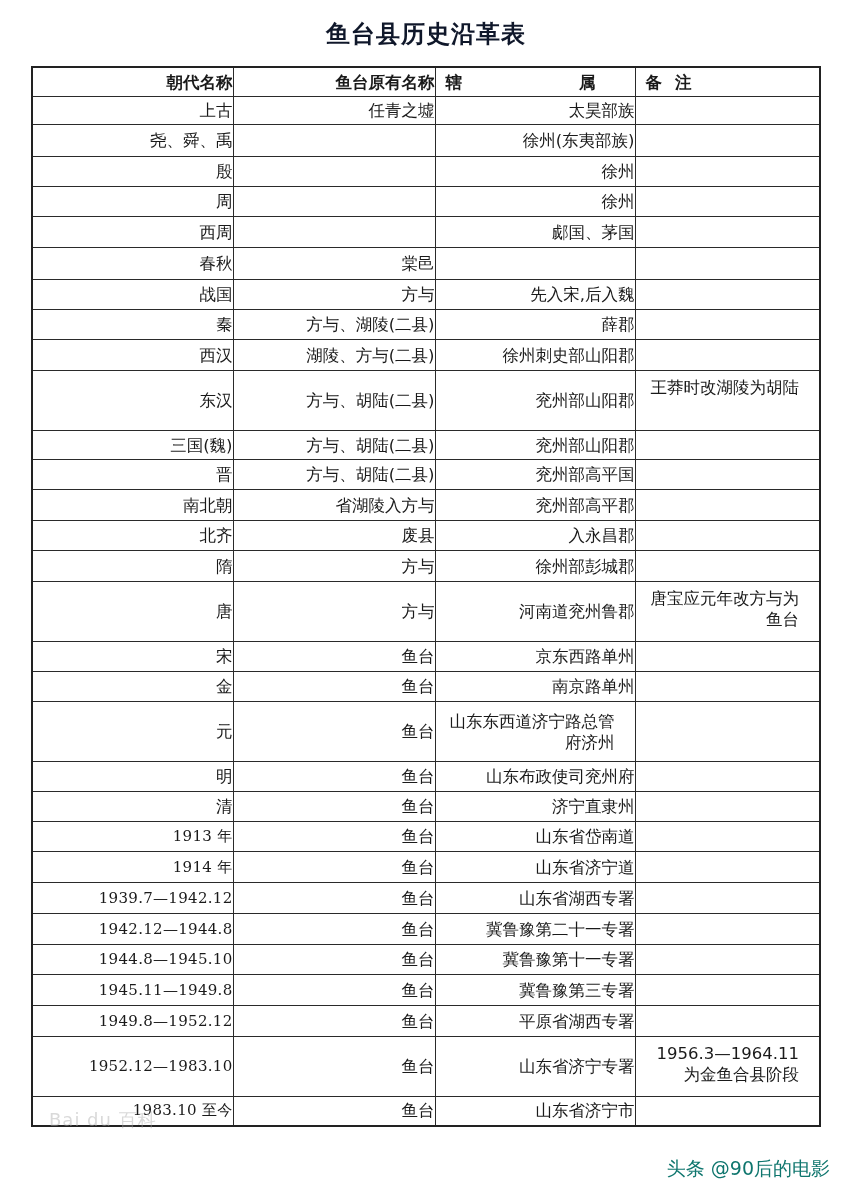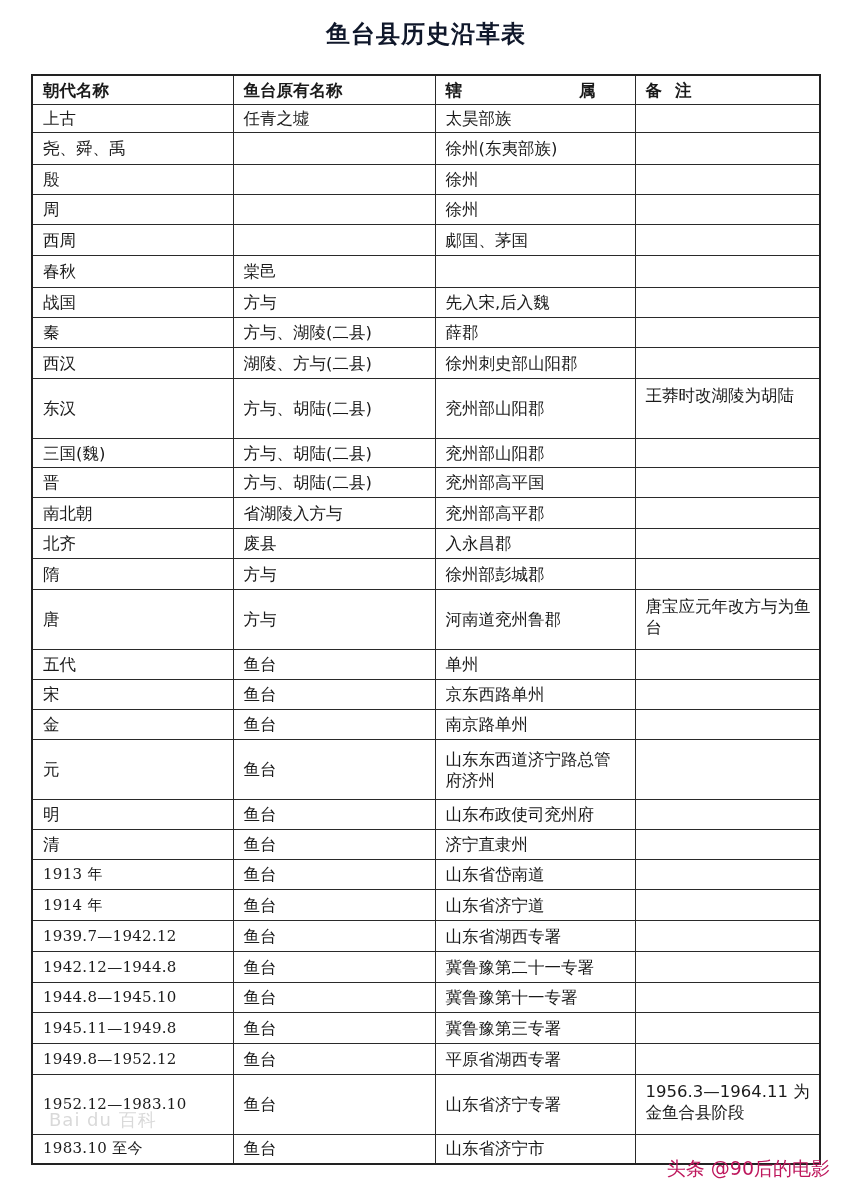--- a/index.html
+++ b/index.html
@@ -22,25 +22,26 @@
     width: 852px;
     text-align: center;
     font-size: 24px;
     font-weight: bold;
     letter-spacing: 1px;
     color: #0f172a;
   }
   table.history {
     position: absolute;
     left: 31px;
-    top: 74px;
+    top: 66px;
     width: 788px;
     border-collapse: collapse;
     table-layout: fixed;
     border: 2px solid #222;
+    text-align: right;
   }
   table.history col.c1 { width: 201px; }
   table.history col.c2 { width: 202px; }
   table.history col.c3 { width: 200px; }
   table.history col.c4 { width: 185px; }
   table.history td {
     border: 1.5px solid #2a2a2a;
     padding: 0 0 0 10px;
     font-size: 16.5px;
     line-height: 21px;
@@ -53,21 +54,21 @@
     height: 28px;
   }
   table.history td.num {
     font-family: "DejaVu Serif", "Liberation Serif", serif;
     font-size: 15px;
     letter-spacing: 0.3px;
   }
   table.history td.note {
     padding-top: 3px;
     padding-bottom: 3px;
-    padding-right: 8px;
+    padding-right: 20px;
     line-height: 21px;
   }
   table.history td.ctop {
     vertical-align: top;
     padding-top: 6px;
   }
   .spaced-head {
     display: flex;
     justify-content: space-between;
     width: 120px;
@@ -79,21 +80,21 @@
     font-size: 18px;
     color: rgba(170,170,170,0.45);
     font-family: "DejaVu Sans", sans-serif;
     letter-spacing: 1px;
   }
   .watermark-toutiao {
     position: absolute;
     right: 22px;
     top: 1156px;
     font-size: 19px;
-    color: #be185d;
+    color: #0f766e;
     font-family: "DejaVu Sans", "Liberation Sans", sans-serif;
   }
 </style>
 </head>
 <body>
 
 <div class="title">鱼台县历史沿革表</div>
 
 <table class="history">
   <colgroup>
@@ -210,26 +211,20 @@
       <td>徐州部彭城郡</td>
       <td></td>
     </tr>
     <tr style="height:60px;">
       <td>唐</td>
       <td>方与</td>
       <td>河南道兖州鲁郡</td>
       <td class="note ctop">唐宝应元年改方与为鱼台</td>
     </tr>
     <tr style="height:30px;">
-      <td>五代</td>
-      <td>鱼台</td>
-      <td>单州</td>
-      <td></td>
-    </tr>
-    <tr style="height:30px;">
       <td>宋</td>
       <td>鱼台</td>
       <td>京东西路单州</td>
       <td></td>
     </tr>
     <tr style="height:30px;">
       <td>金</td>
       <td>鱼台</td>
       <td>南京路单州</td>
       <td></td>

